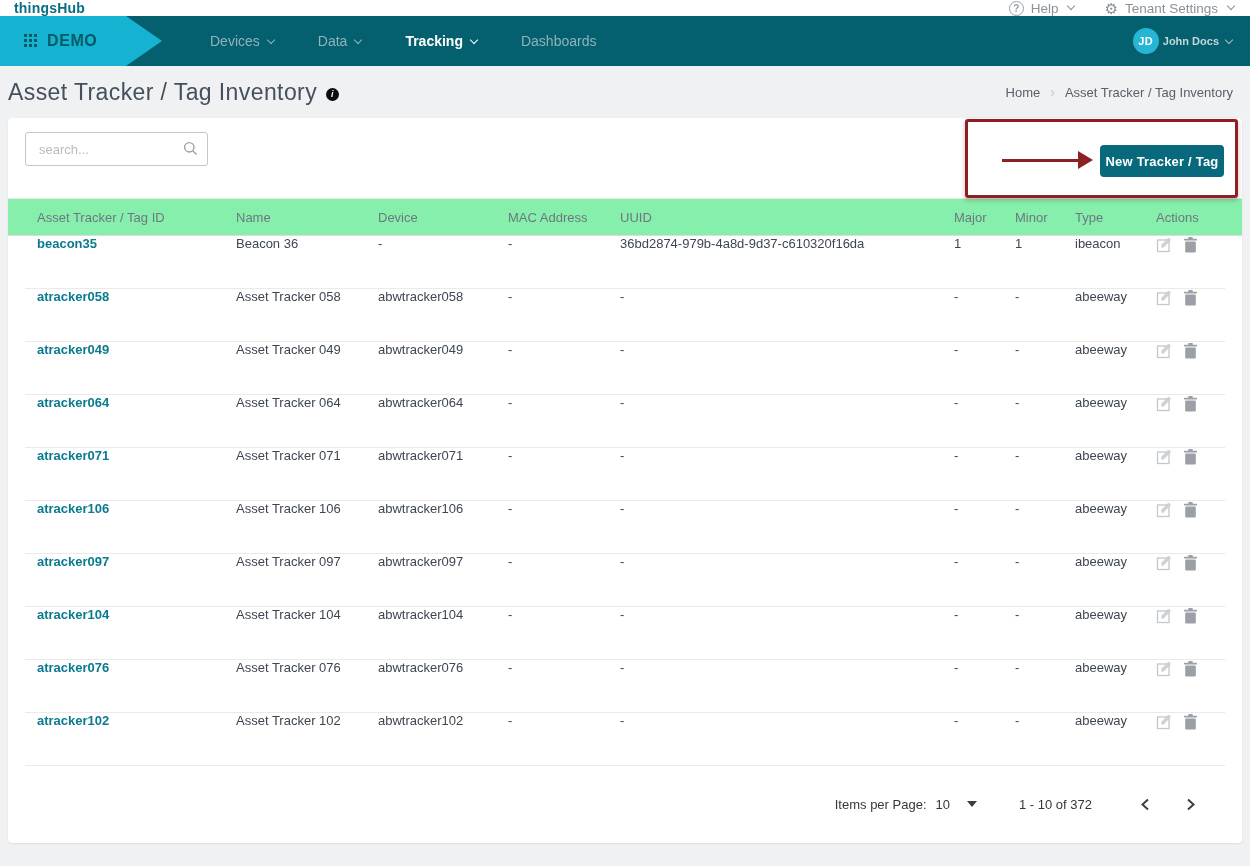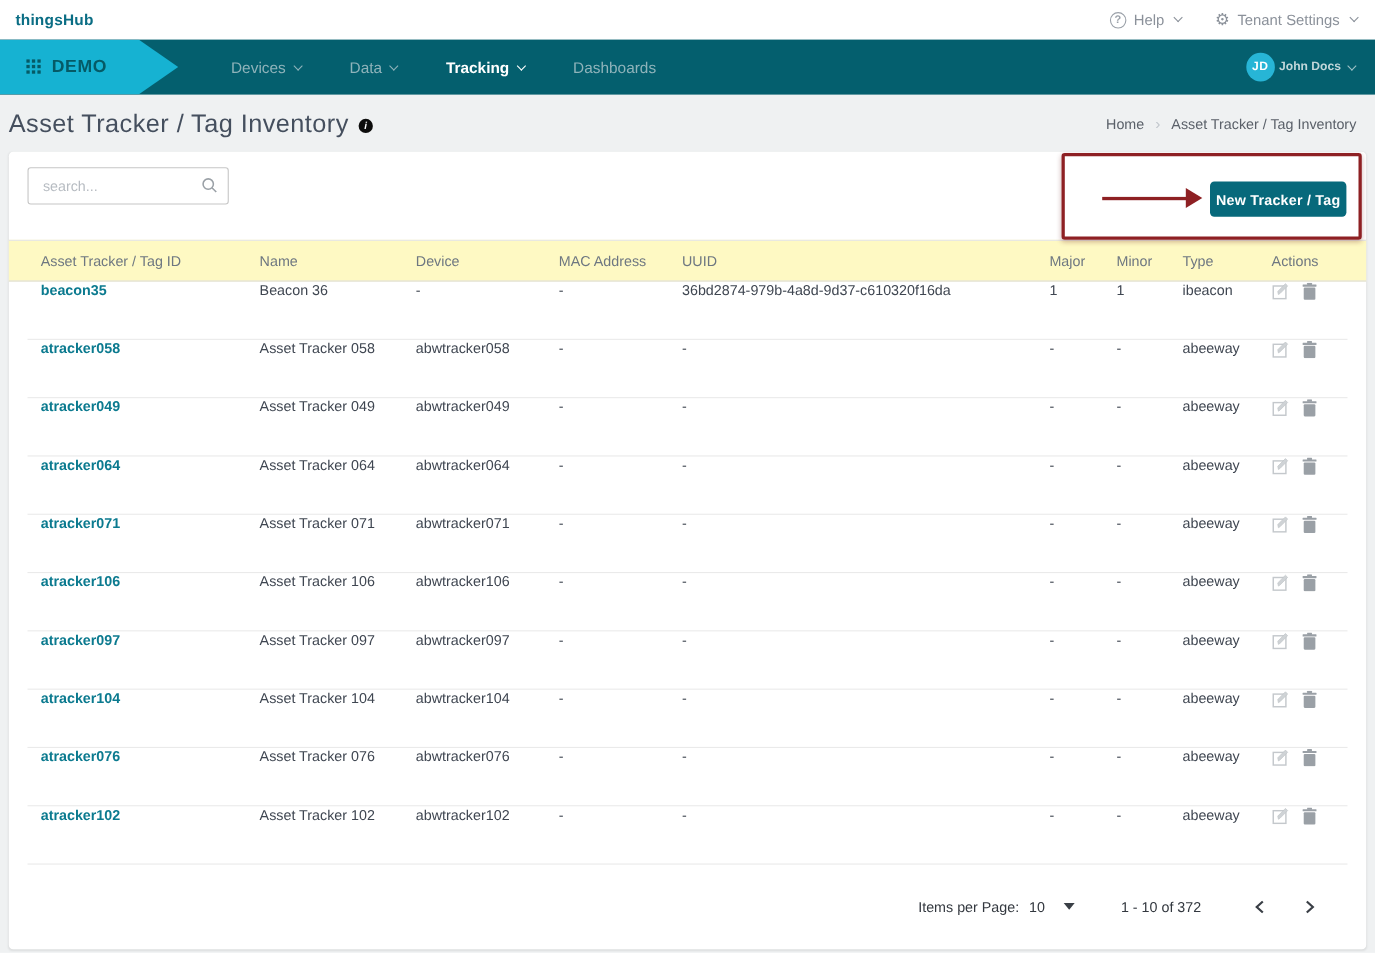--- a/index.html
+++ b/index.html
@@ -1,20 +1,20 @@
 <!DOCTYPE html>
 <html><head>
 <meta charset="utf-8">
 <style>
   * { margin:0; padding:0; box-sizing:border-box; }
   html,body { width:1250px; height:866px; overflow:hidden; background:#eff1f2;
     font-family:"Liberation Sans", sans-serif; }
 
   
-  .topbar { height:36px; background:#ffffff; display:flex; align-items:center; padding:0 16px 0 14px; }
+  .topbar { height:16px; background:#ffffff; display:flex; align-items:center; padding:0 16px 0 14px; }
   .brand { font-size:14px; font-weight:bold; color:#0a6d84; letter-spacing:.2px; cursor:pointer; }
   .topbar-right { margin-left:auto; display:flex; align-items:center; gap:30px; }
   .top-menu { display:flex; align-items:center; gap:7px; color:#8b919a; font-size:13.5px; cursor:pointer; }
   .qicon { width:15px; height:15px; border:1.3px solid #9aa0a8; border-radius:50%; display:inline-flex;
     align-items:center; justify-content:center; font-size:10px; color:#9aa0a8; font-weight:bold; }
   .gear { font-size:15px; color:#8b919a; line-height:1; }
   .chev { display:inline-block; width:6px; height:6px; border-right:1.6px solid currentColor;
     border-bottom:1.6px solid currentColor; transform:rotate(45deg); margin-top:-4px; margin-left:3px; }
 
   
@@ -61,21 +61,21 @@
     color:#fff; font-size:13px; font-weight:bold; border:none; border-radius:4px; cursor:pointer;
     font-family:"Liberation Sans",sans-serif; letter-spacing:.2px; }
 
   .anno-box { position:absolute; left:957px; top:1px; width:273px; height:79px;
     border:3px solid #8e2023; border-radius:3px; box-shadow:0 2px 5px rgba(100,20,20,.3); pointer-events:none; }
   .anno-shaft { position:absolute; left:994px; top:41px; width:78px; height:3px; background:#8e2023; pointer-events:none; }
   .anno-head { position:absolute; left:1070px; top:33px; width:0; height:0; border-left:15px solid #8e2023;
     border-top:9.5px solid transparent; border-bottom:9.5px solid transparent; pointer-events:none; }
 
   
-  .thead { display:flex; align-items:center; height:38px; background:#fef9c3;
+  .thead { display:flex; align-items:center; height:38px; background:#86efac;
     border-top:1px solid #e6e6e6; border-bottom:1px solid #dcdcdc; color:#6e7781; font-size:13px; }
   .thead .c0 { width:220px; padding-left:29px; }
   .cell { flex:none; padding-left:8px; white-space:nowrap; overflow:hidden; }
   .c1 { width:142px; } .c2 { width:130px; } .c3 { width:112px; } .c4 { width:334px; }
   .c5 { width:61px; } .c6 { width:60px; } .c7 { width:81px; } .c8 { width:94px; }
 
   .trow { display:flex; align-items:flex-start; height:53px; margin:0 17px; border-bottom:1px solid #eaeaea;
     font-size:13px; color:#3f4651; }
   .trow .c0 { width:203px; padding-left:12px; }
   .trow .c8 { width:77px; display:flex; align-items:center; gap:11px; }

